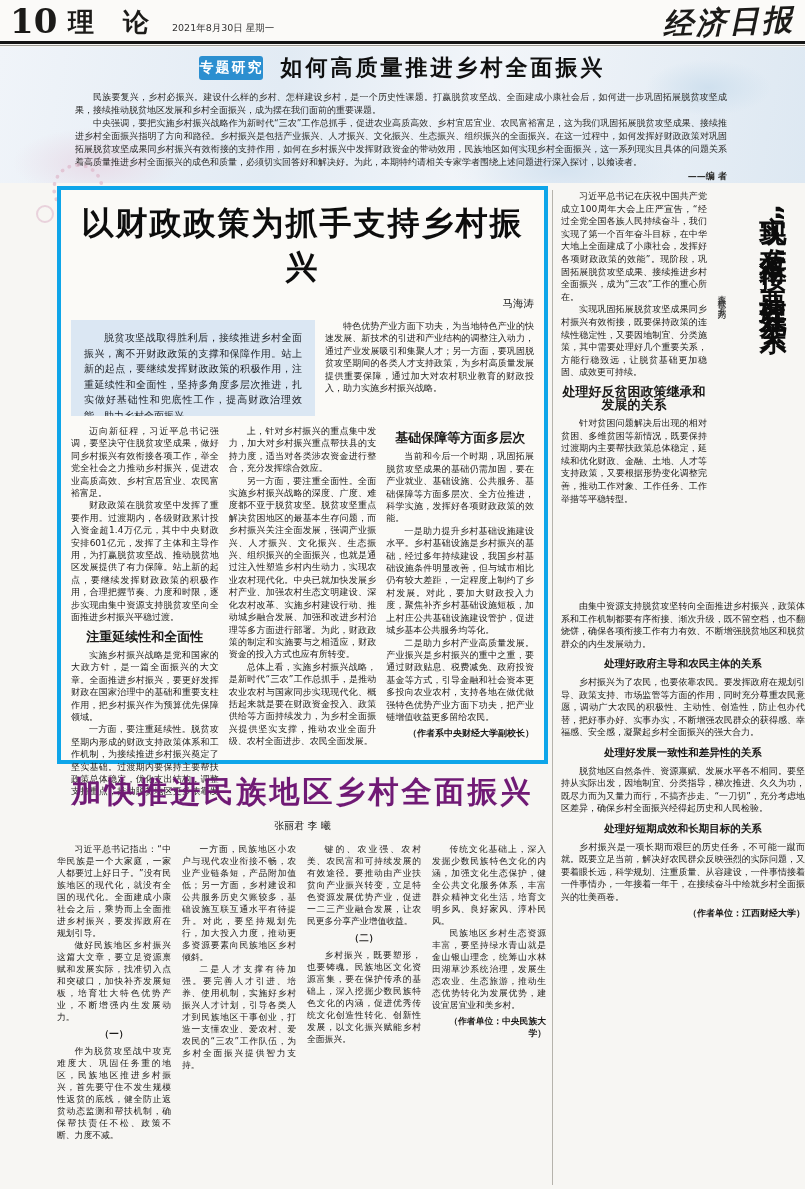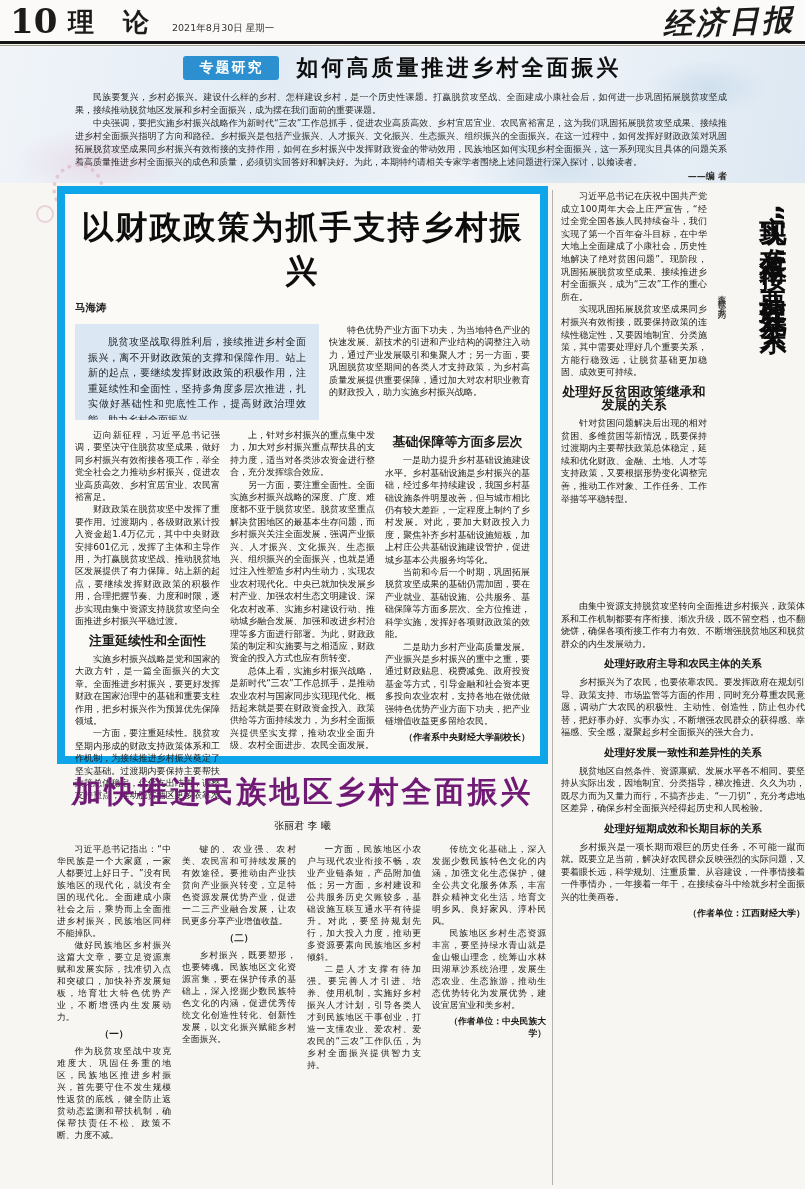--- a/index.html
+++ b/index.html
@@ -21,36 +21,36 @@
   
   .banner { position:absolute; top:47px; left:0; width:805px; height:136px;
     background:
       radial-gradient(90px 40px at 88% 30%, #cfe0ee 0%, rgba(207,224,238,0) 70%),
       radial-gradient(120px 50px at 12% 85%, #e8dce8 0%, rgba(232,220,232,0) 70%),
       radial-gradient(160px 60px at 70% 90%, #d5e3f0 0%, rgba(213,227,240,0) 70%),
       linear-gradient(100deg,#f0f4f9 0%, #e2ebf4 35%, #f2f5f9 60%, #dde8f2 100%);
   }
   .banner-title-row { position:absolute; top:6px; left:0; width:100%; text-align:center; }
   .topic-badge { display:inline-block; vertical-align:middle; background:#2b8fd0; color:#fff;
-    font-size:14px; font-weight:700; padding:3px 16px; border-radius:3px; letter-spacing:2px; }
+    font-size:14px; font-weight:700; padding:3px 0; border-radius:3px; letter-spacing:2px; }
   .banner-headline { display:inline-block; vertical-align:middle; margin-left:12px;
     font-size:22px; font-weight:900; letter-spacing:3px; color:#101010; }
   .intro { position:absolute; top:44px; left:75px; width:652px; font-size:9px; line-height:13px;
     text-align:justify; color:#2a2a28; }
   .intro p { text-indent:2em; }
   .intro-signoff { text-align:right; font-weight:700; margin-top:1px; }
   .deco { position:absolute; border-radius:50%; }
   .deco1 { left:52px; top:116px; width:52px; height:52px; border:4px dotted #dfb9cb; opacity:.7; }
   .deco2 { left:96px; top:146px; width:30px; height:30px; border:3px dotted #cfc0dd; opacity:.7; }
   .deco3 { left:36px; top:158px; width:18px; height:18px; border:2px solid #e3c3d2; opacity:.7; }
   
   .main-box { position:absolute; left:57px; top:186px; width:491px; height:578px;
-    border:8px solid #0ea5e9; background:#fbfaf7; padding:6px 10px 0 10px; }
+    border:4px solid #0ea5e9; background:#fbfaf7; padding:6px 10px 0 10px; }
   .main-headline { text-align:center; font-size:32px; font-weight:900; letter-spacing:2px; margin-top:6px; color:#0d0d0d; }
-  .main-byline { text-align:left; font-size:10.5px; margin-top:7px; color:#222;font-weight:bold; }
+  .main-byline { text-align:right; font-size:10.5px; margin-top:7px; color:#222; }
   .lede-row { display:flex; gap:10px; margin-top:9px; height:96px; overflow:hidden; }
   .lede { width:244px; background:#dbe7f3; padding:10px 13px; font-size:10px; line-height:15.5px;
     text-align:justify; color:#20242a; }
   .lede p { text-indent:2em; }
   .mini-col { flex:1; font-size:9px; line-height:12.4px; text-align:justify; overflow:hidden; }
   .cols-row { display:flex; gap:10px; margin-top:9px; height:372px; overflow:hidden; }
   .ncol { width:150px; font-size:9px; line-height:12.4px; text-align:justify; overflow:hidden; }
   .para { text-indent:2em; margin:0; }
   .sub-head { text-align:center; font-size:13px; font-weight:900; margin:7px 0 6px 0; }
   .sec-marker { text-align:center; font-weight:700; margin:5px 0; font-size:9.5px; }
@@ -119,33 +119,33 @@
         <p class="para">实施乡村振兴战略是党和国家的大政方针，是一篇全面振兴的大文章。全面推进乡村振兴，要更好发挥财政在国家治理中的基础和重要支柱作用，把乡村振兴作为预算优先保障领域。</p>
         <p class="para">一方面，要注重延续性。脱贫攻坚期内形成的财政支持政策体系和工作机制，为接续推进乡村振兴奠定了坚实基础。过渡期内要保持主要帮扶政策总体稳定，优化支出结构，调整支持重点，推动脱贫地区更多依靠发展巩固拓展脱贫攻坚成果。总体</p>
       </div>
     <div class="ncol">
         <p class="para">上，针对乡村振兴的重点集中发力，加大对乡村振兴重点帮扶县的支持力度，适当对各类涉农资金进行整合，充分发挥综合效应。</p>
         <p class="para">另一方面，要注重全面性。全面实施乡村振兴战略的深度、广度、难度都不亚于脱贫攻坚。脱贫攻坚重点解决贫困地区的最基本生存问题，而乡村振兴关注全面发展，强调产业振兴、人才振兴、文化振兴、生态振兴、组织振兴的全面振兴，也就是通过注入性塑造乡村内生动力，实现农业农村现代化。中央已就加快发展乡村产业、加强农村生态文明建设、深化农村改革、实施乡村建设行动、推动城乡融合发展、加强和改进乡村治理等多方面进行部署。为此，财政政策的制定和实施要与之相适应，财政资金的投入方式也应有所转变。</p>
         <p class="para">总体上看，实施乡村振兴战略，是新时代“三农”工作总抓手，是推动农业农村与国家同步实现现代化、概括起来就是要在财政资金投入、政策供给等方面持续发力，为乡村全面振兴提供坚实支撑，推动农业全面升级、农村全面进步、农民全面发展。</p>
       </div>
     <div class="ncol">
         <h4 class="sub-head">基础保障等方面多层次</h4>
+        <p class="para">当前和今后一个时期，巩固拓展脱贫攻坚成果的基础仍需加固，要在产业就业、基础设施、公共服务、基础保障等方面多层次、全方位推进，科学实施，发挥好各项财政政策的效能。</p>
         <p class="para">一是助力提升乡村基础设施建设水平。乡村基础设施是乡村振兴的基础，经过多年持续建设，我国乡村基础设施条件明显改善，但与城市相比仍有较大差距，一定程度上制约了乡村发展。对此，要加大财政投入力度，聚焦补齐乡村基础设施短板，加上村庄公共基础设施建设管护，促进城乡基本公共服务均等化。</p>
-        <p class="para">当前和今后一个时期，巩固拓展脱贫攻坚成果的基础仍需加固，要在产业就业、基础设施、公共服务、基础保障等方面多层次、全方位推进，科学实施，发挥好各项财政政策的效能。</p>
         <p class="para">二是助力乡村产业高质量发展。产业振兴是乡村振兴的重中之重，要通过财政贴息、税费减免、政府投资基金等方式，引导金融和社会资本更多投向农业农村，支持各地在做优做强特色优势产业方面下功夫，把产业链增值收益更多留给农民。</p>
         <p class="author-note">（作者系中央财经大学副校长）</p>
       </div>
   </div>
 </div>
 
 <div class="v-rule"></div>
 <div class="right-article">
   <div class="ra-top">
     <div class="ra-lead">
-        <p class="para">习近平总书记在庆祝中国共产党成立100周年大会上庄严宣告，“经过全党全国各族人民持续奋斗，我们实现了第一个百年奋斗目标，在中华大地上全面建成了小康社会，历史性地解决了绝对贫困问题”。现阶段，巩固拓展脱贫攻坚成果、接续推进乡村全面振兴，成为“三农”工作的重心所在。</p>
+        <p class="para">习近平总书记在庆祝中国共产党成立100周年大会上庄严宣告，“经过全党全国各族人民持续奋斗，我们实现了第一个百年奋斗目标，在中华大地上全面建成了小康社会，发挥好各项财政政策的效能”。现阶段，巩固拓展脱贫攻坚成果、接续推进乡村全面振兴，成为“三农”工作的重心所在。</p>
         <p class="para">实现巩固拓展脱贫攻坚成果同乡村振兴有效衔接，既要保持政策的连续性稳定性，又要因地制宜、分类施策，其中需要处理好几个重要关系，方能行稳致远，让脱贫基础更加稳固、成效更可持续。</p>
         <h4 class="sub-head">处理好反贫困政策继承和发展的关系</h4>
         <p class="para">针对贫困问题解决后出现的相对贫困、多维贫困等新情况，既要保持过渡期内主要帮扶政策总体稳定，延续和优化财政、金融、土地、人才等支持政策，又要根据形势变化调整完善，推动工作对象、工作任务、工作举措等平稳转型。</p>
       </div>
     <div class="ra-titlecol">
       <div class="ra-byline">李春根 罗家乃</div>
       <div class="ra-title">实现“有效衔接”要处理好几个关系</div>
     </div>
   </div>
   <div class="ra-body">
@@ -158,33 +158,33 @@
       <p class="para">乡村振兴是一项长期而艰巨的历史任务，不可能一蹴而就。既要立足当前，解决好农民群众反映强烈的实际问题，又要着眼长远，科学规划、注重质量、从容建设，一件事情接着一件事情办，一年接着一年干，在接续奋斗中绘就乡村全面振兴的壮美画卷。</p>
       <p class="author-note">（作者单位：江西财经大学）</p>
     </div>
 </div>
 
 <div class="bottom-article">
   <h2 class="bottom-headline">加快推进民族地区乡村全面振兴</h2>
   <div class="bottom-byline">张丽君 李 曦</div>
   <div class="b-cols">
     <div class="bcol">
-        <p class="para">习近平总书记指出：“中华民族是一个大家庭，一家人都要过上好日子。”没有民族地区的现代化，就没有全国的现代化。全面建成小康社会之后，乘势而上全面推进乡村振兴，民族地区同样不能掉队。</p>
+        <p class="para">习近平总书记指出：“中华民族是一个大家庭，一家人都要过上好日子。”没有民族地区的现代化，就没有全国的现代化。全面建成小康社会之后，乘势而上全面推进乡村振兴，要发挥政府在规划引导。</p>
         <p class="para">做好民族地区乡村振兴这篇大文章，要立足资源禀赋和发展实际，找准切入点和突破口，加快补齐发展短板，培育壮大特色优势产业，不断增强内生发展动力。</p>
         <p class="sec-marker">（一）</p>
         <p class="para">作为脱贫攻坚战中攻克难度大、巩固任务重的地区，民族地区推进乡村振兴，首先要守住不发生规模性返贫的底线，健全防止返贫动态监测和帮扶机制，确保帮扶责任不松、政策不断、力度不减。</p>
       </div>
     <div class="bcol">
+        <p class="para">一方面，民族地区小农户与现代农业衔接不畅，农业产业链条短，产品附加值低；另一方面，乡村建设和公共服务历史欠账较多，基础设施互联互通水平有待提升。对此，要坚持规划先行，加大投入力度，推动更多资源要素向民族地区乡村倾斜。</p>
+        <p class="para">二是人才支撑有待加强。要完善人才引进、培养、使用机制，实施好乡村振兴人才计划，引导各类人才到民族地区干事创业，打造一支懂农业、爱农村、爱农民的“三农”工作队伍，为乡村全面振兴提供智力支持。</p>
+      </div>
+    <div class="bcol">
         <p class="para">键的、农业强、农村美、农民富和可持续发展的有效途径。要推动由产业扶贫向产业振兴转变，立足特色资源发展优势产业，促进一二三产业融合发展，让农民更多分享产业增值收益。</p>
         <p class="sec-marker">（二）</p>
         <p class="para">乡村振兴，既要塑形，也要铸魂。民族地区文化资源富集，要在保护传承的基础上，深入挖掘少数民族特色文化的内涵，促进优秀传统文化创造性转化、创新性发展，以文化振兴赋能乡村全面振兴。</p>
-      </div>
-    <div class="bcol">
-        <p class="para">一方面，民族地区小农户与现代农业衔接不畅，农业产业链条短，产品附加值低；另一方面，乡村建设和公共服务历史欠账较多，基础设施互联互通水平有待提升。对此，要坚持规划先行，加大投入力度，推动更多资源要素向民族地区乡村倾斜。</p>
-        <p class="para">二是人才支撑有待加强。要完善人才引进、培养、使用机制，实施好乡村振兴人才计划，引导各类人才到民族地区干事创业，打造一支懂农业、爱农村、爱农民的“三农”工作队伍，为乡村全面振兴提供智力支持。</p>
       </div>
     <div class="bcol">
         <p class="para">传统文化基础上，深入发掘少数民族特色文化的内涵，加强文化生态保护，健全公共文化服务体系，丰富群众精神文化生活，培育文明乡风、良好家风、淳朴民风。</p>
         <p class="para">民族地区乡村生态资源丰富，要坚持绿水青山就是金山银山理念，统筹山水林田湖草沙系统治理，发展生态农业、生态旅游，推动生态优势转化为发展优势，建设宜居宜业和美乡村。</p>
         <p class="author-note">（作者单位：中央民族大学）</p>
       </div>
   </div>
 </div>
 
 </body></html>

